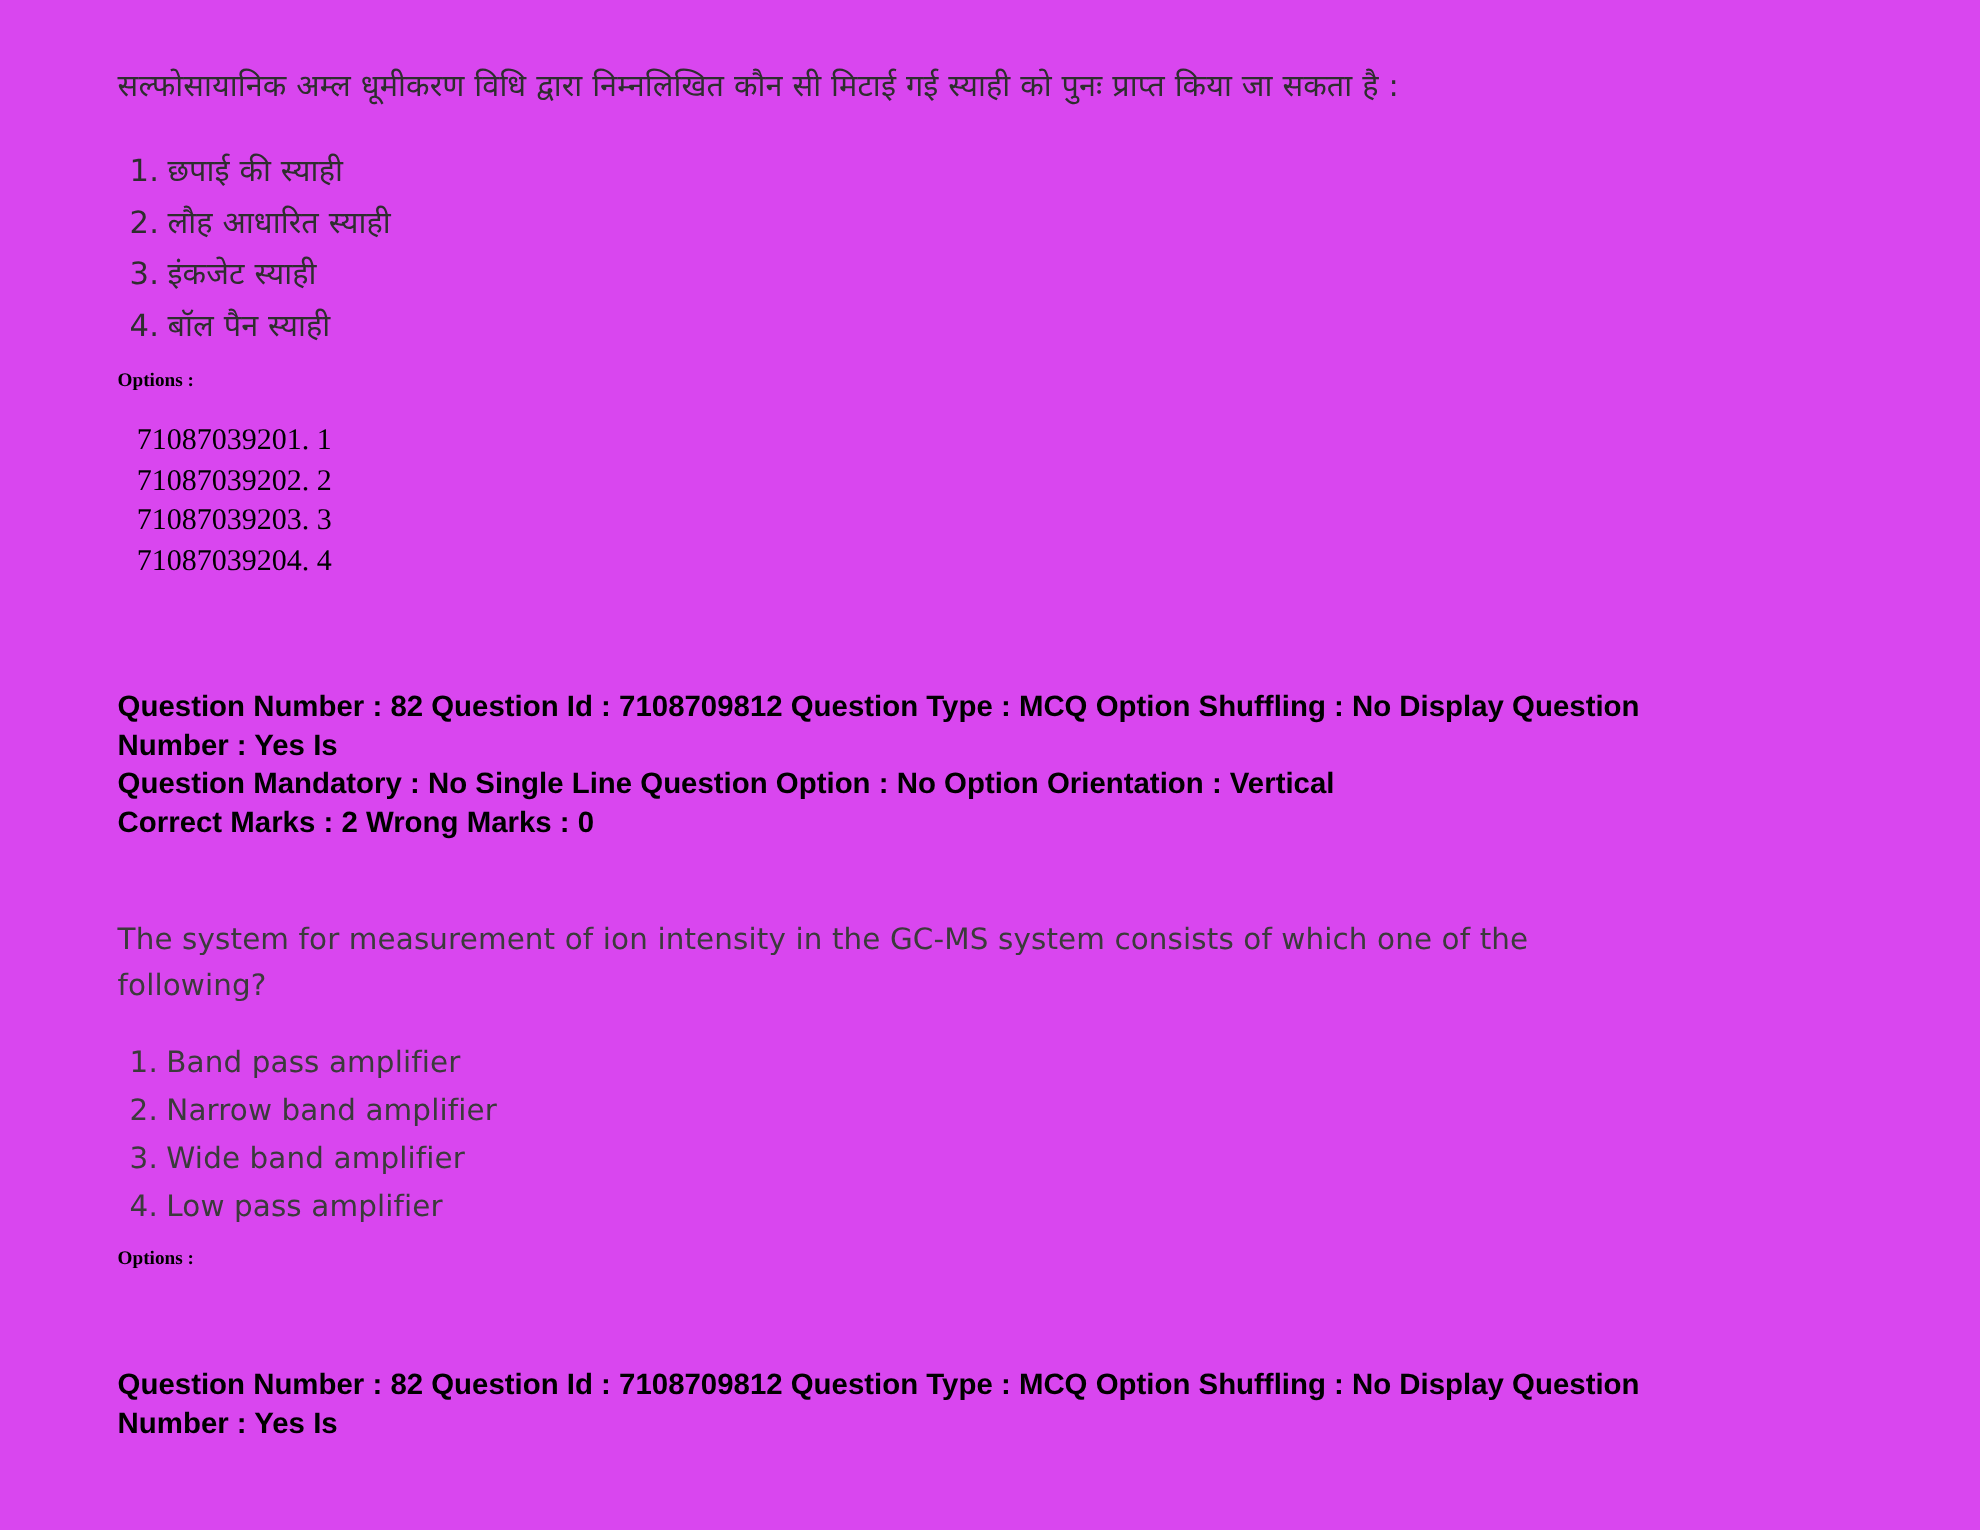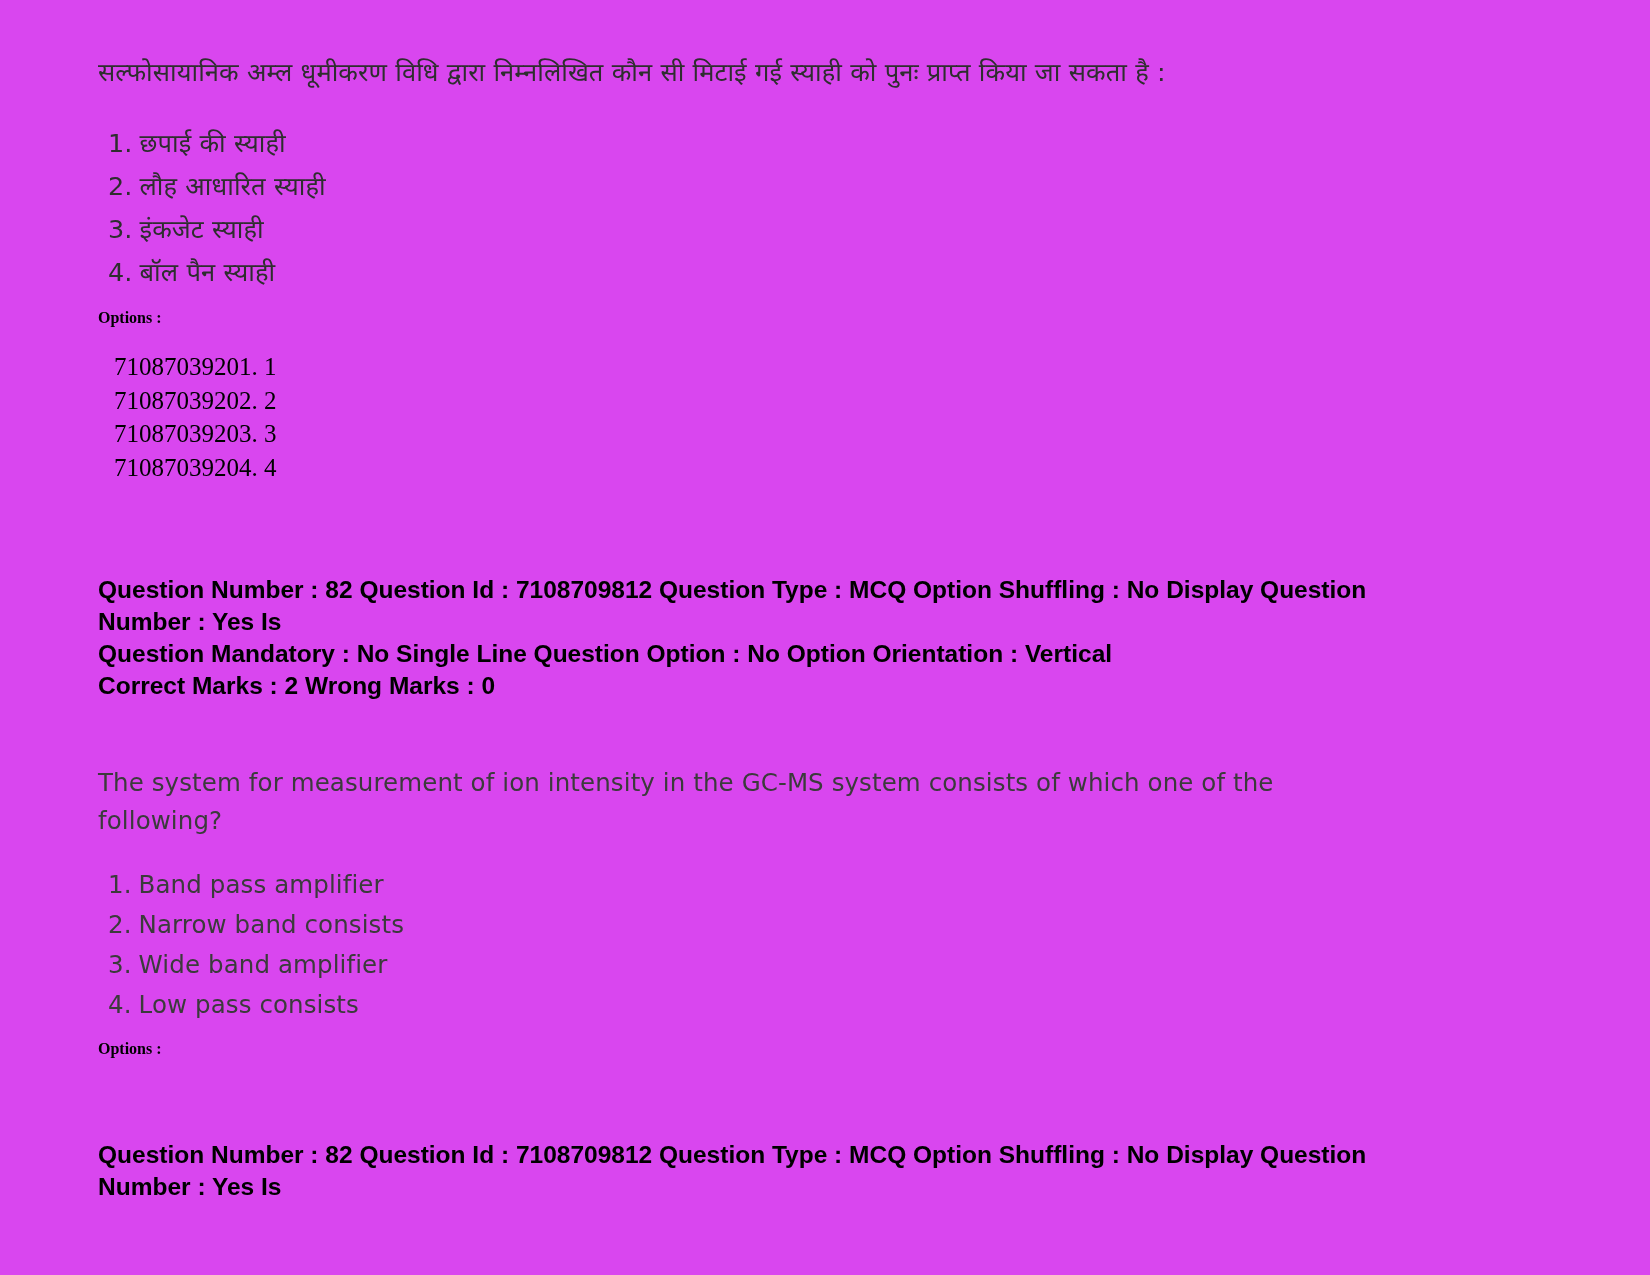--- a/index.html
+++ b/index.html
@@ -159,29 +159,29 @@
     <section>
       <p class="q-body q-stem">The system for measurement of ion intensity in the GC-MS system consists of which one of the following?</p>
 
       <ul class="choice-list">
         <li class="q-body">
           <span class="num">1.</span>
           <span class="txt">Band pass amplifier</span>
         </li>
         <li class="q-body">
           <span class="num">2.</span>
-          <span class="txt">Narrow band consists</span>
+          <span class="txt">Narrow band amplifier</span>
         </li>
         <li class="q-body">
           <span class="num">3.</span>
           <span class="txt">Wide band amplifier</span>
         </li>
         <li class="q-body">
           <span class="num">4.</span>
-          <span class="txt">Low pass consists</span>
+          <span class="txt">Low pass amplifier</span>
         </li>
       </ul>
 
       <p class="options-head">Options :</p>
 
     </section>
 
     <div class="gap-xl"></div>
 
     <section class="meta-block">

